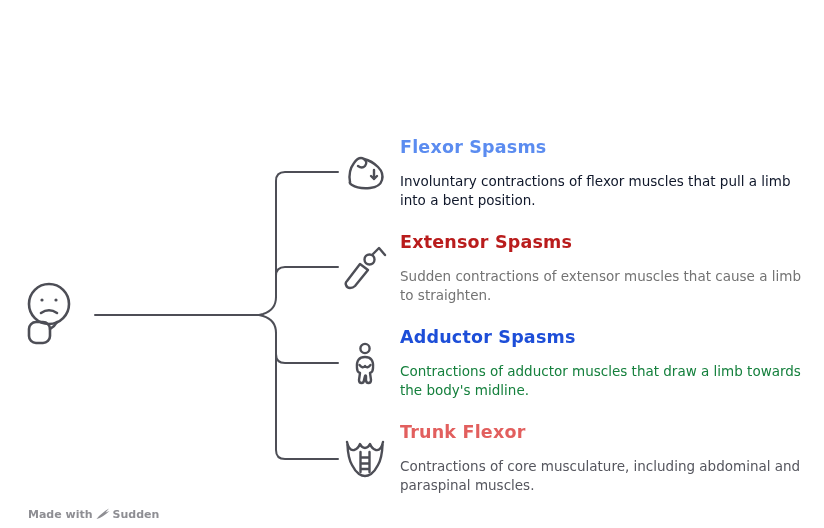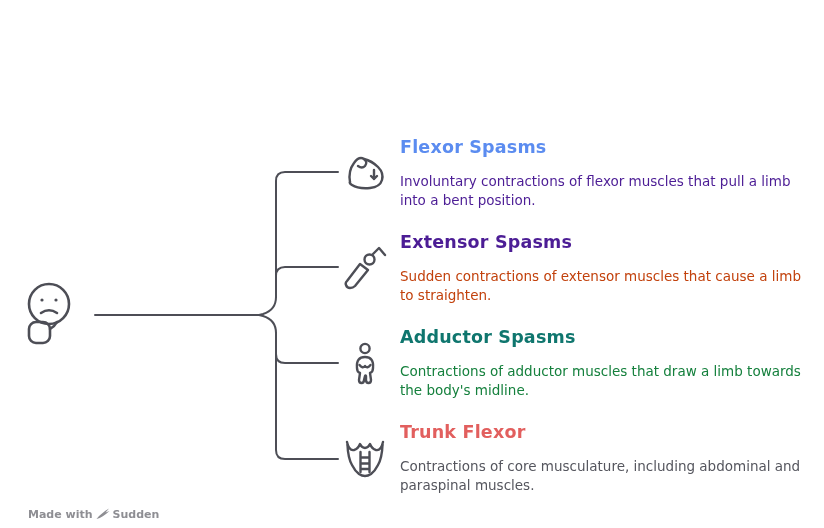--- a/index.html
+++ b/index.html
@@ -58,44 +58,44 @@
 
   <div class="row row1">
     <div class="item-icon" style="color: rgb(77, 78, 86);">
       <svg viewBox="0 0 44 44" fill="none" stroke="currentColor" stroke-width="2.4" stroke-linecap="round" stroke-linejoin="round">
         <path d="M7 31 Q5 20 11 12 Q16 5 21 8 Q25 11 22 15 Q19 18 15 15"></path>
         <path d="M21 8 Q29 10 35 16 Q41 22 39 29 Q37 36 27 37 Q15 38 9 34 Q6 32 7 31"></path>
         <path d="M31 19 V28 M28 25 L31 28 L34 25"></path>
       </svg>
     </div>
     <h3 class="item-title" style="color: rgb(91, 140, 240);">Flexor Spasms</h3>
-    <p class="item-desc" style="color: #4c1d95;">Involuntary contractions of flexor muscles that pull a limb into a bent position.</p>
+    <p class="item-desc" style="color: #0f172a;">Involuntary contractions of flexor muscles that pull a limb into a bent position.</p>
   </div>
 
   <div class="row row2">
     <div class="item-icon" style="color: rgb(77, 78, 86);">
       <svg viewBox="0 0 44 44" fill="none" stroke="currentColor" stroke-width="2.4" stroke-linecap="round" stroke-linejoin="round">
         <path d="M4 35 L17 18 L25 24 L12 40 Q10 42 7 42 Q4 42 3 39 Q2 37 4 35 Z"></path>
         <circle cx="26.5" cy="13.5" r="5"></circle>
         <path d="M30 8 L36 2 L42 9"></path>
       </svg>
     </div>
-    <h3 class="item-title" style="color: #4c1d95; text-align: right;">Extensor Spasms</h3>
-    <p class="item-desc" style="color: #c2410c;">Sudden contractions of extensor muscles that cause a limb to straighten.</p>
+    <h3 class="item-title" style="color: #b91c1c; text-align: right;">Extensor Spasms</h3>
+    <p class="item-desc" style="color: #737373;">Sudden contractions of extensor muscles that cause a limb to straighten.</p>
   </div>
 
   <div class="row row3">
     <div class="item-icon" style="color: rgb(77, 78, 86);">
       <svg viewBox="0 0 44 44" fill="none" stroke="currentColor" stroke-width="2.4" stroke-linecap="round" stroke-linejoin="round">
         <circle cx="22" cy="7.5" r="4.6"></circle>
         <path d="M14 27 Q13 16 22 16 Q31 16 30 27 Q30 31 27 32 L28 39 Q28 42 25.5 42 Q23 42 23 39 L23 35 Q22.5 34 22 35 L21 39 Q21 42 18.5 42 Q16 42 16 39 L17 32 Q14 31 14 27 Z"></path>
         <path d="M16.5 24 Q19.5 28 22 25 Q24.5 28 27.5 24"></path>
       </svg>
     </div>
-    <h3 class="item-title" style="color: #0f766e;">Adductor Spasms</h3>
+    <h3 class="item-title" style="color: #1d4ed8;">Adductor Spasms</h3>
     <p class="item-desc" style="color: #15803d;">Contractions of adductor muscles that draw a limb towards the body's midline.</p>
   </div>
 
   <div class="row row4">
     <div class="item-icon" style="color: rgb(77, 78, 86);">
       <svg viewBox="0 0 44 44" fill="none" stroke="currentColor" stroke-width="2.4" stroke-linecap="round" stroke-linejoin="round">
         <path d="M4 6 Q6 15 11 14 Q15 13 17 8 Q19 12 22 12 Q25 12 27 8 Q29 13 33 14 Q38 15 40 6"></path>
         <path d="M4.5 9 Q5 22 9 29 Q12 35 16 38 Q19 40 22 40 Q25 40 28 38 Q32 35 35 29 Q39 22 39.5 9"></path>
         <path d="M17.5 16 V36 M26.5 16 V36 M17.5 21.5 H26.5 M17.5 27.5 H26.5 M17.5 33 H26.5"></path>
       </svg>

